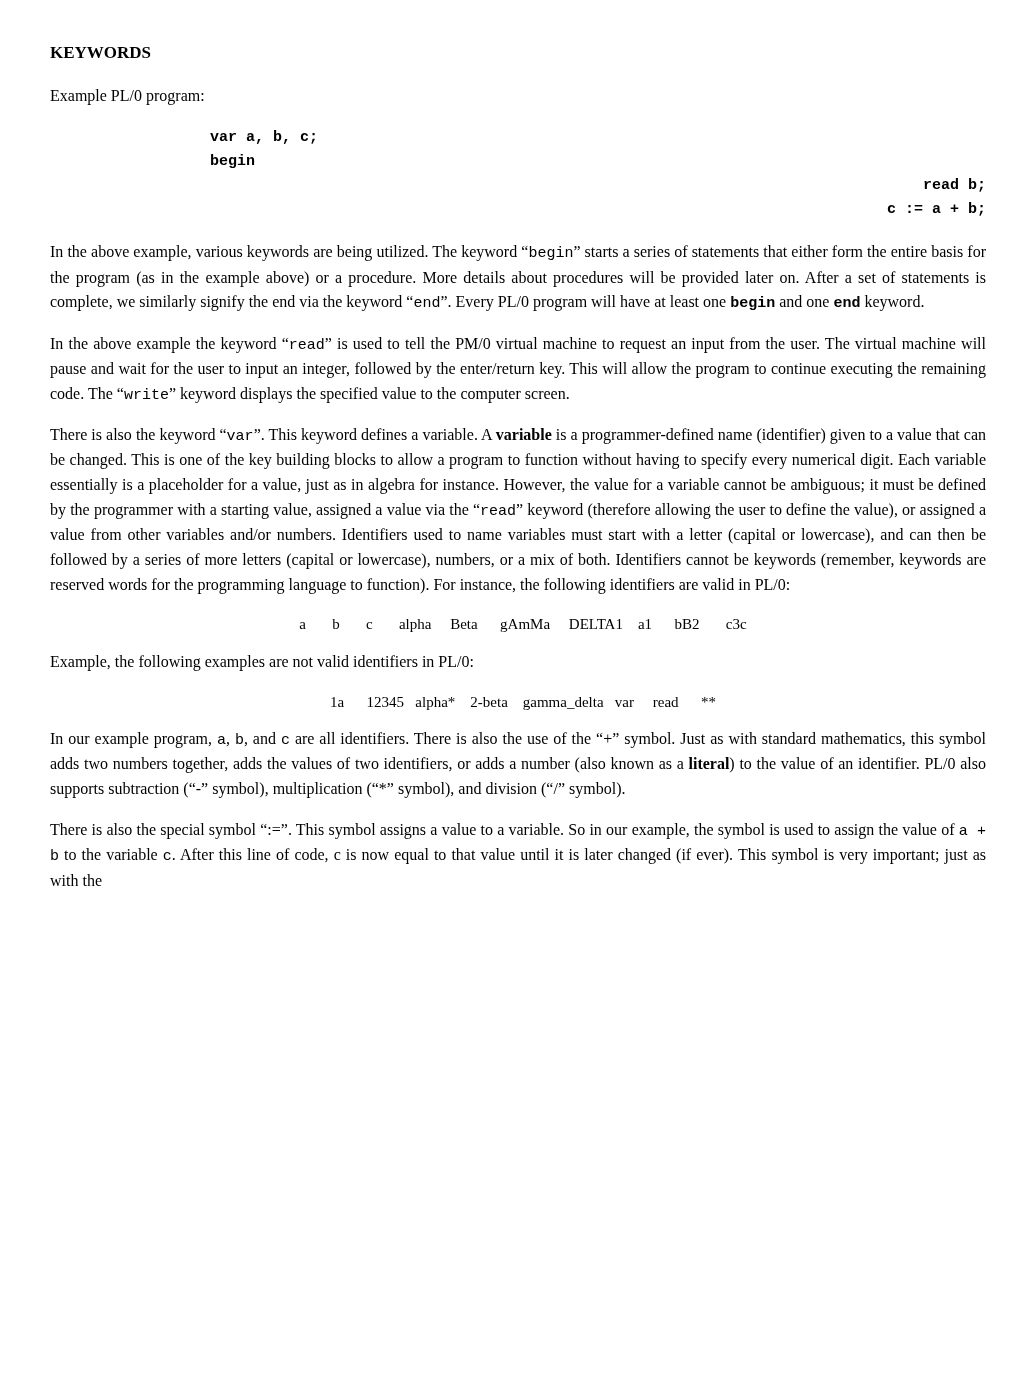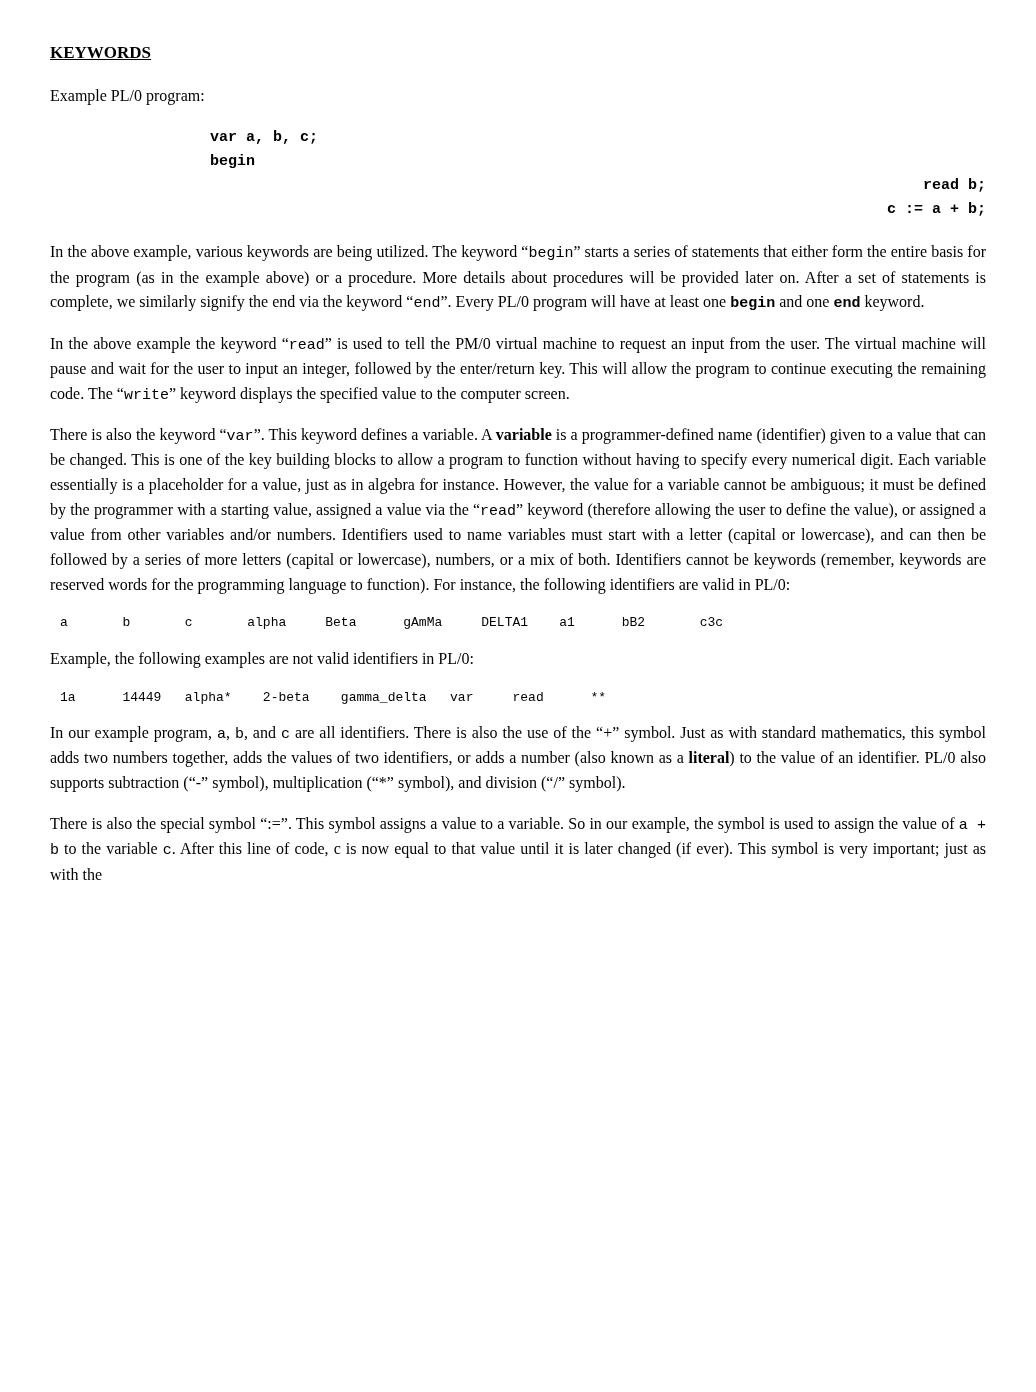--- a/index.html
+++ b/index.html
@@ -14,21 +14,20 @@
       font-family: "Times New Roman", Times, serif;
       font-size: 16px;
       line-height: 1.5;
       padding: 40px 50px;
       max-width: 1036px;
     }
 
     h2 {
       font-size: 17px;
       font-weight: bold;
-      text-decoration: underline;
       margin-bottom: 18px;
       font-family: "Times New Roman", Times, serif;
     }
 
     p {
       margin-bottom: 16px;
       text-align: justify;
       line-height: 1.55;
     }
 
@@ -43,25 +42,26 @@
     .inline-code {
       font-family: "Courier New", Courier, monospace;
       font-size: 15px;
     }
 
     .bold {
       font-weight: bold;
     }
 
     .mono-line {
-      font-family: Liberation Mono, monospace;
-      font-size: 13px;
+      font-family: Liberation Serif, serif;
+      font-size: 15px;
       margin: 14px 0;
       white-space: pre;
       padding-left: 10px;
+      text-align: center;
     }
   </style>
 </head>
 <body>
 
 <h2>KEYWORDS</h2>
 
 <p>Example PL/0 program:</p>
 
 <div class="code-block">
@@ -80,21 +80,21 @@
 </p>
 
 <p>
   There is also the keyword “<span class="inline-code">var</span>”.  This keyword defines a variable.  A <span class="bold">variable</span> is a programmer-defined name (identifier) given to a value that can be changed.  This is one of the key building blocks to allow a program to function without having to specify every numerical digit.  Each variable essentially is a placeholder for a value, just as in algebra for instance.  However, the value for a variable cannot be ambiguous; it must be defined by the programmer with a starting value, assigned a value via the “<span class="inline-code">read</span>” keyword (therefore allowing the user to define the value), or assigned a value from other variables and/or numbers.  Identifiers used to name variables must start with a letter (capital or lowercase), and can then be followed by a series of more letters (capital or lowercase), numbers, or a mix of both.  Identifiers cannot be keywords (remember, keywords are reserved words for the programming language to function).  For instance, the following identifiers are valid in PL/0:
 </p>
 
 <div class="mono-line">a       b       c       alpha     Beta      gAmMa     DELTA1    a1      bB2       c3c</div>
 
 <p>Example, the following examples are not valid identifiers in PL/0:</p>
 
-<div class="mono-line">1a      14449   alpha*    2-beta    gamma_delta   var     read      **</div>
+<div class="mono-line">1a      12345   alpha*    2-beta    gamma_delta   var     read      **</div>
 
 <p>
   In our example program, <span class="inline-code">a</span>, <span class="inline-code">b</span>, and <span class="inline-code">c</span> are all identifiers.  There is also the use of the “+” symbol.  Just as with standard mathematics, this symbol adds two numbers together, adds the values of two identifiers, or adds a number (also known as a <span class="bold">literal</span>) to the value of an identifier.  PL/0 also supports subtraction (“-” symbol), multiplication (“*” symbol), and division (“/” symbol).
 </p>
 
 <p>
   There is also the special symbol “:=”.  This symbol assigns a value to a variable.  So in our example, the symbol is used to assign the value of <span class="inline-code">a + b</span> to the variable <span class="inline-code">c</span>.  After this line of code, c is now equal to that value until it is later changed (if ever).  This symbol is very important; just as with the
 </p>
 
 </body></html>

